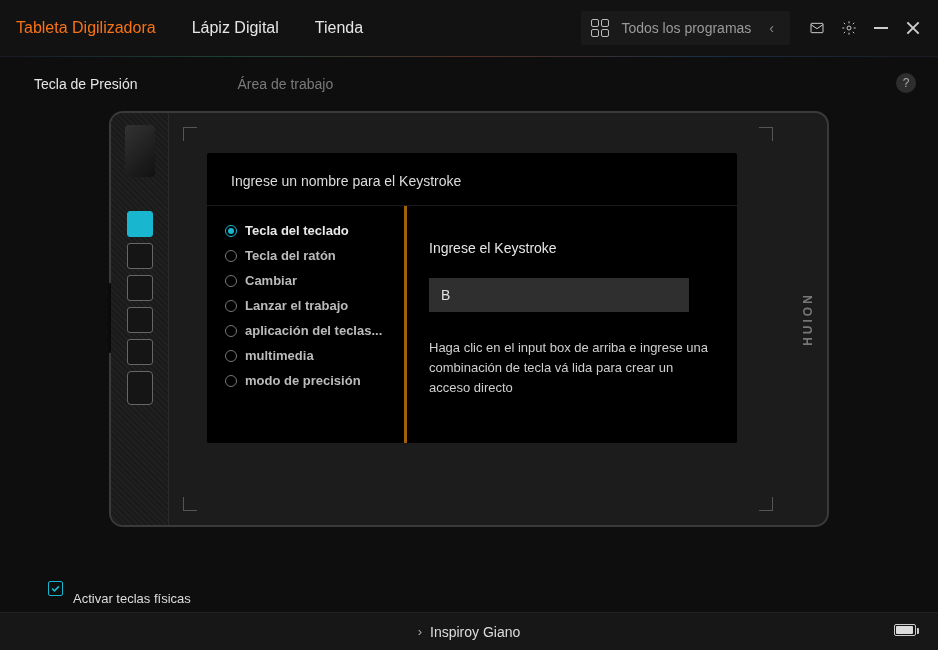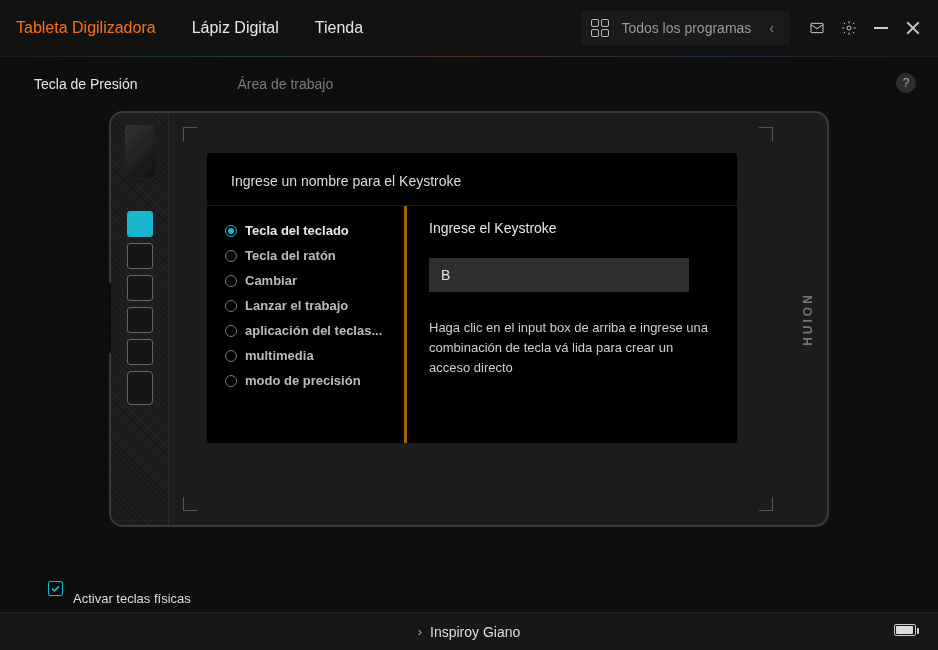--- a/index.html
+++ b/index.html
@@ -58,21 +58,21 @@
   .panel-body { flex: 1; display: flex; border-top: 1px solid #1a1a1a; }
   .options { width: 200px; padding: 12px 6px 12px 18px; border-right: 3px solid #a16207; overflow: hidden; font-weight: bold; }
   .optrow { display: flex; align-items: center; gap: 8px; padding: 5px 0; cursor: pointer; }
   .radio { width: 12px; height: 12px; border: 1.5px solid #777; border-radius: 50%; flex-shrink: 0; display: flex; align-items: center; justify-content: center; }
   .optrow.sel .radio { border-color: #18b7cf; }
   .optrow.sel .radio::after { content: ""; width: 6px; height: 6px; background: #18b7cf; border-radius: 50%; }
   .optlabel { font-size: 13px; color: #bbb; white-space: nowrap; overflow: hidden; text-overflow: ellipsis; }
   .optrow.sel .optlabel { color: #e8e8e8; }
 
   .detail { flex: 1; padding: 14px 22px; }
-  .detail-title { font-size: 14px; color: #e6e6e6; margin-bottom: 22px; }
+  .detail-title { font-size: 14px; color: #e6e6e6; margin-bottom: 22px; margin-top: 20px; }
   .keystroke-input { width: 260px; height: 34px; background: #2f2f2f; border: none; padding: 0 12px; color: #e0e0e0; font-size: 14px; outline: none; }
   .hint { font-size: 13px; color: #cfcfcf; line-height: 1.55; margin-top: 26px; max-width: 280px; }
 
   
   .below { padding: 14px 48px 6px; display: flex; align-items: center; }
   .checkbox { width: 15px; height: 15px; border: 1.5px solid #18b7cf; border-radius: 2px; display: flex; align-items: center; justify-content: center; margin-right: 10px; cursor: pointer; }
   .checkbox svg { width: 11px; height: 11px; stroke: #18b7cf; stroke-width: 2.5; fill: none; }
   .checkbox-label { font-size: 13px; color: #ddd; margin-top: 20px; }
 
   

